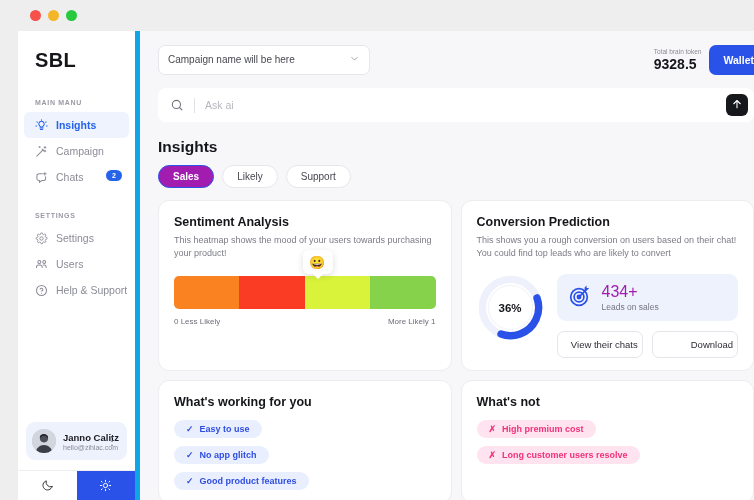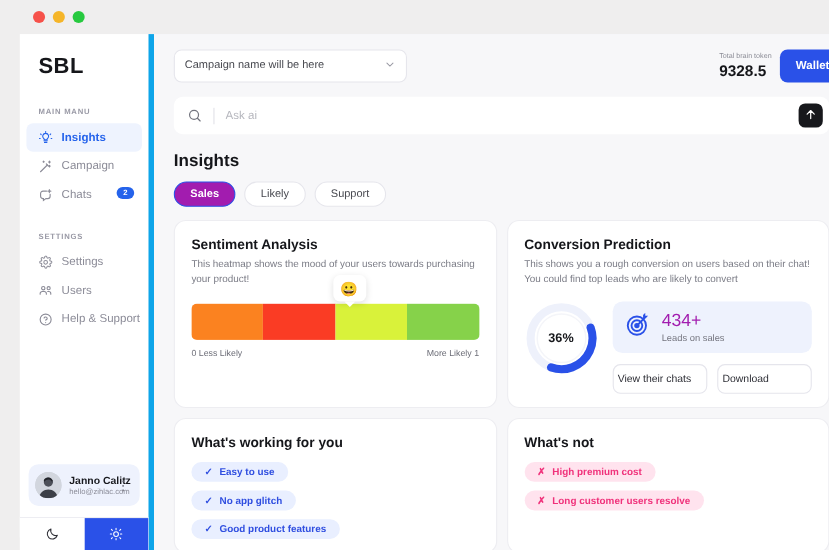--- a/index.html
+++ b/index.html
@@ -185,21 +185,21 @@
   .leads-box {
     background: #eef2fd; border-radius: 9px;
     padding: 9px 11px; display: flex; align-items: center; gap: 10px;
   }
   .leads-num { font-size: 16px; font-weight: normal; color: #a21caf; }
   .leads-cap { font-size: 8.5px; color: #74757f; margin-top: 1px; }
   .conv-btns { display: flex; gap: 9px; margin-top: 10px; }
   .ghost-btn {
     flex: 1; background: #fff; border: 1px solid #e5e5ec;
     border-radius: 7px; font-size: 9.5px; color: #2d2e35;
-    padding: 7px 4px; cursor: pointer; text-align: left;
+    padding: 7px 4px; cursor: pointer; text-align: right;
     font-family: "Liberation Sans", sans-serif; white-space: nowrap;
   }
 
   
   .chip-list { margin-top: 11px; display: flex; flex-direction: column; align-items: flex-start; gap: 8px; }
   .chip {
     display: inline-flex; align-items: center; gap: 6px;
     border-radius: 13px; padding: 4px 12px;
     font-size: 9px; font-weight: bold;
   }

